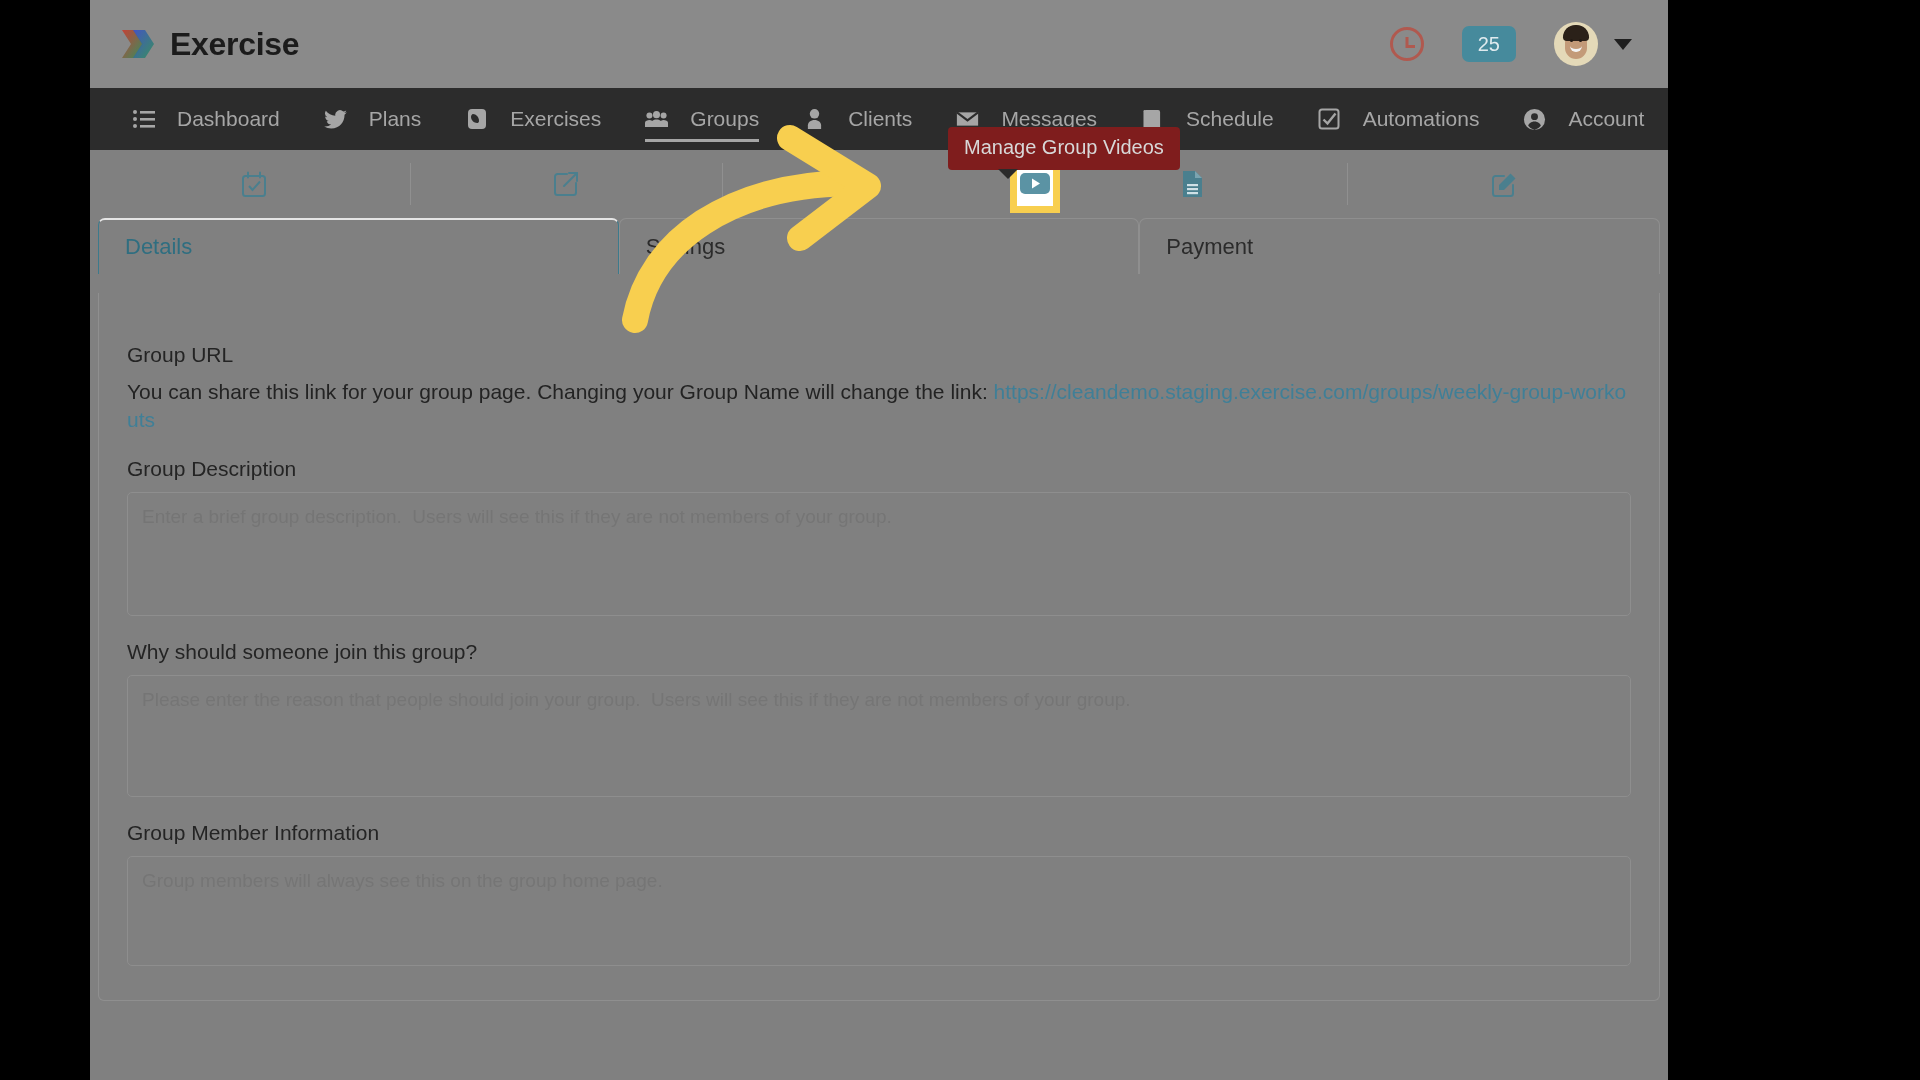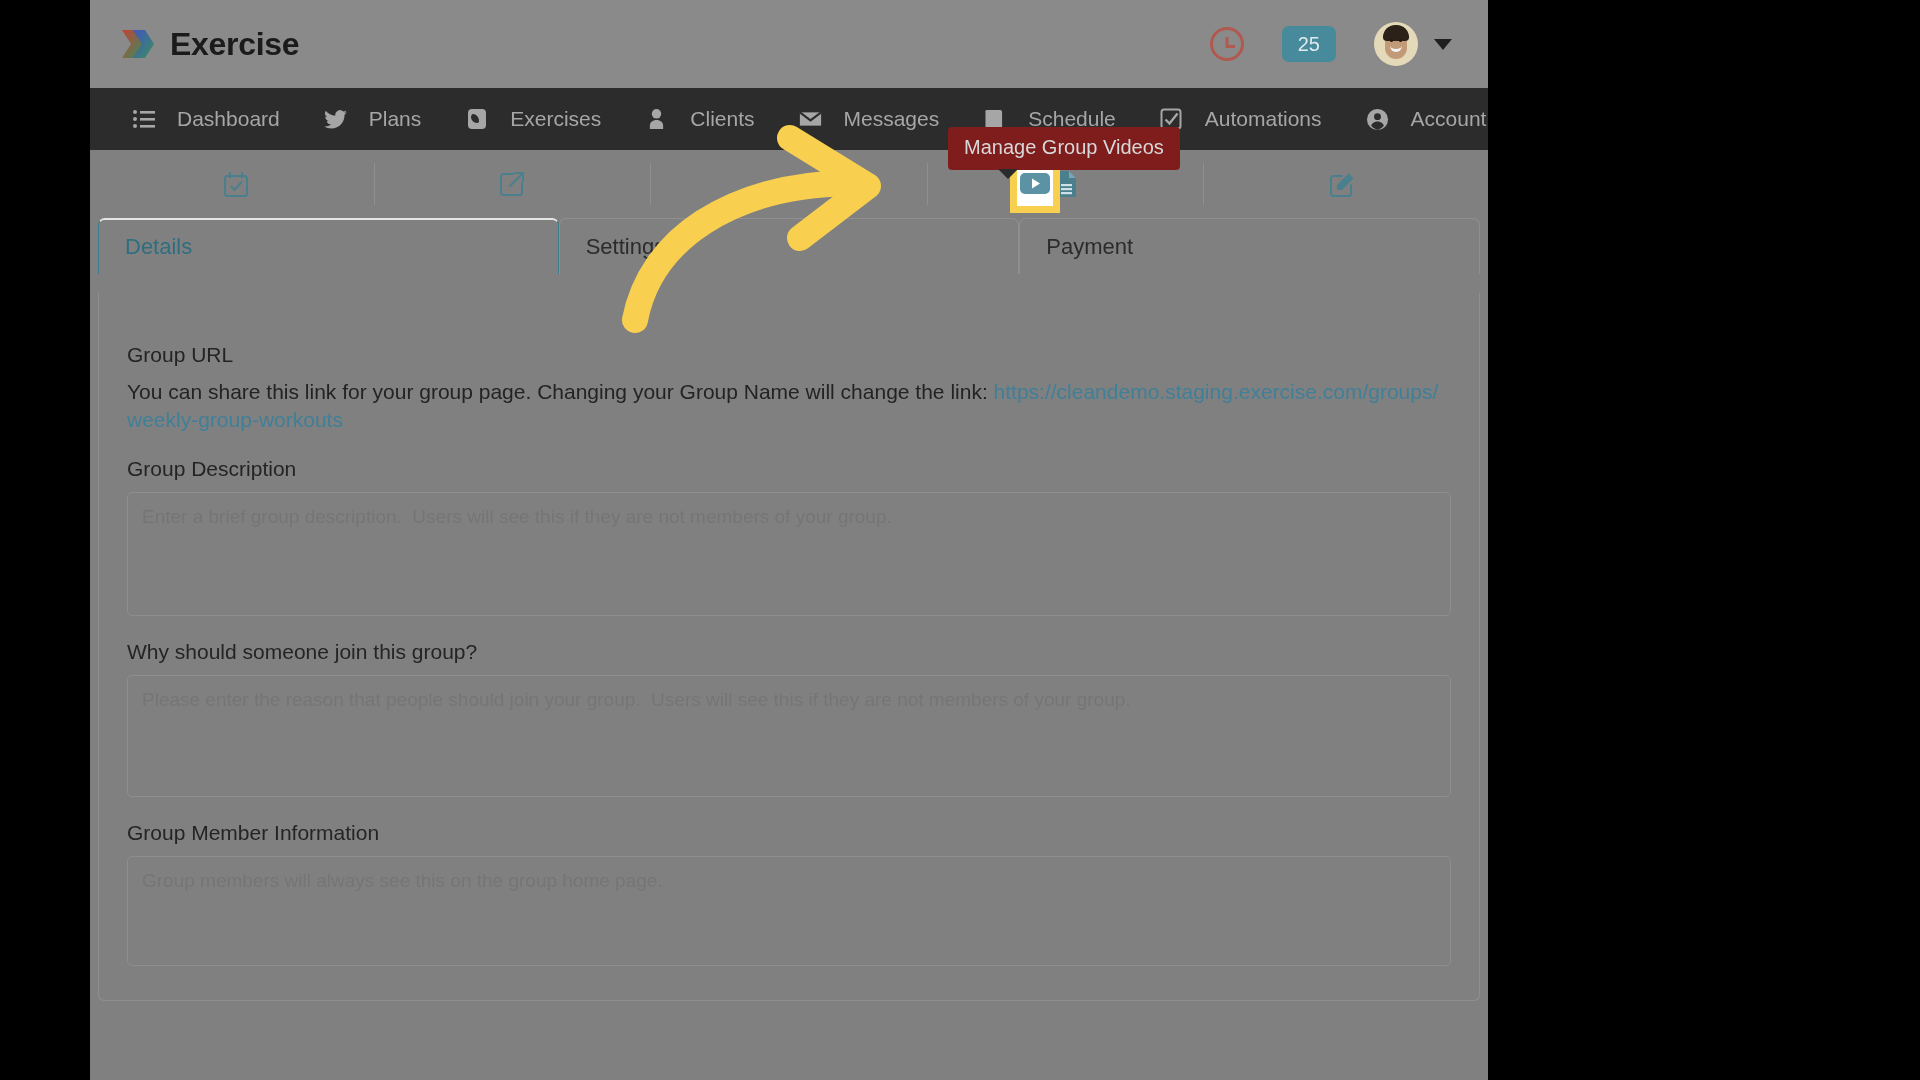--- a/index.html
+++ b/index.html
@@ -15,21 +15,21 @@
   #stage {
     position: relative;
     width: 1920px;
     height: 1080px;
     background: #000;
   }
   #app {
     position: absolute;
     left: 90px;
     top: 0;
-    width: 1398px;
+    width: 1578px;
     height: 1080px;
     background: #808080;
     overflow: hidden;
   }
 
   
 
   
   .brandbar {
     position: relative;
@@ -390,20 +390,33 @@
       <div class="nav-item">
         <span class="nav-ico">
           <svg width="20" height="22" viewBox="0 0 20 22" fill="#a6a6a6">
             <rect x="1" y="1" width="18" height="20" rx="4"></rect>
             <path d="M6 6c3 0 6 3 6 7 0 1.6-1 2-2 2-3 0-6-3-6-6 0-1.6 1-3 2-3z" fill="#2c2c2c"></path>
           </svg>
         </span>
         <span>Exercises</span>
       </div>
 
+      <div class="nav-item active">
+        <span class="nav-ico">
+          <svg width="26" height="19" viewBox="0 0 26 19" fill="#a6a6a6">
+            <circle cx="5" cy="5" r="3.4"></circle>
+              <circle cx="21" cy="5" r="3.4"></circle>
+              <circle cx="13" cy="4" r="4"></circle>
+            <path d="M13 9.5c3.6 0 6.4 2.2 6.4 4.6V18H6.6v-3.9c0-2.4 2.8-4.6 6.4-4.6z"></path>
+            <path d="M5 10c2.2 0 4 1.4 4 2.9V18H0v-5.1C0 11.4 2.8 10 5 10z"></path>
+            <path d="M21 10c2.2 0 5 1.4 5 2.9V18h-9v-5.1C17 11.4 18.8 10 21 10z"></path>
+          </svg>
+        </span>
+        <span>Groups</span>
+      </div>
 
       <div class="nav-item">
         <span class="nav-ico">
           <svg width="17" height="21" viewBox="0 0 18 22" fill="#a6a6a6">
             <circle cx="9" cy="5" r="5"></circle>
             <path d="M9 11.5c4 0 7 2.6 7 5.6V21H2v-3.9c0-3 3-5.6 7-5.6z"></path>
           </svg>
         </span>
         <span>Clients</span>
       </div>

